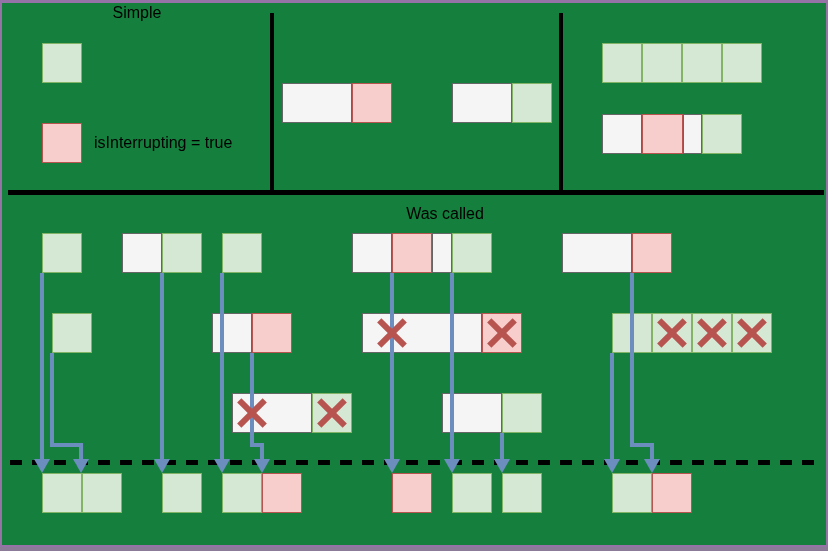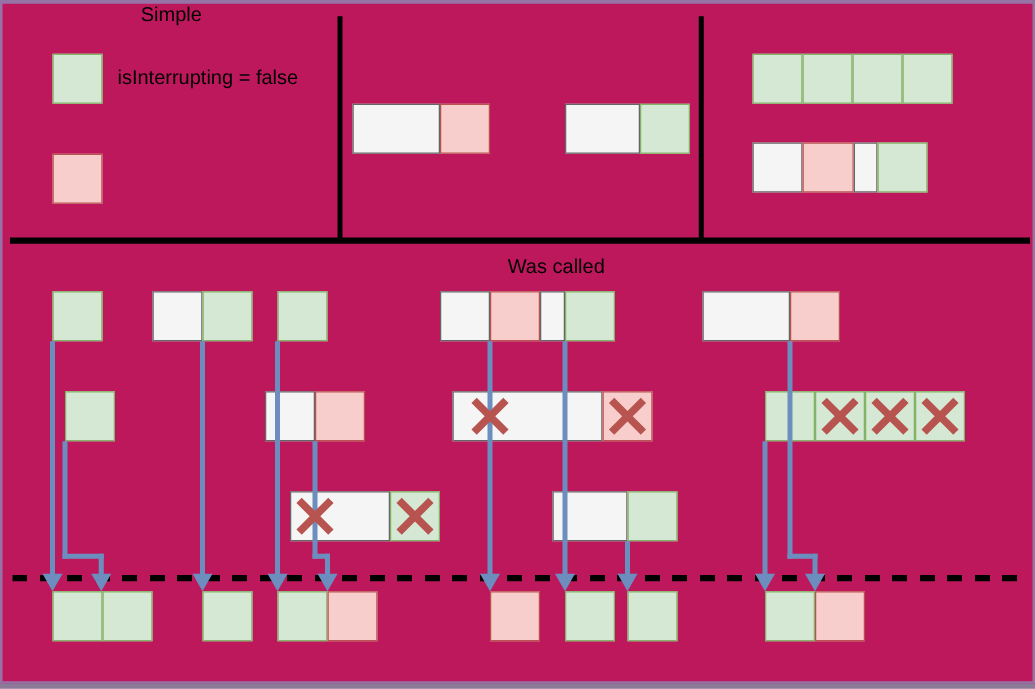--- a/index.html
+++ b/index.html
@@ -7,21 +7,21 @@
     position:relative;
     width:828px;height:551px;
     background:#8c7a99;
     font-family:"Liberation Sans", sans-serif;
     overflow:hidden;
   }
   .diagram-area{
     position:absolute;left:0;top:0;
     width:828px;height:547px;
     box-sizing:border-box;
-    background:#be185d;
+    background:#15803d;
     border:2px solid #9673a6;
     border-top-width:3px;
     padding-left:23px;
   }
   .bottom-strip{
     position:absolute;left:0;bottom:0;width:828px;height:4px;background:#8c7a99;
   }
   .label{
     position:absolute;color:#000;font-size:16px;line-height:20px;white-space:nowrap;
   }
@@ -53,21 +53,21 @@
   }
 </style>
 </head>
 <body>
 
 <div class="canvas">
   <div id="diagram" class="diagram-area">
 
     <div class="label centered" style="left:0;top:10;width:270px;">Simple</div>
 
-    <div class="label" style="left:92px;top:40px;height:40px;line-height:40px;">isInterrupting = false</div>
+    <div class="label" style="left:92px;top:120px;height:40px;line-height:40px;">isInterrupting = true</div>
 
     <div class="label centered" style="left:0;top:201px;width:824px;margin-left:31px;">Was called</div>
 
   <div class="task-box green" style="left: 40px; top: 40px; width: 40px; height: 40px; background: rgb(213, 232, 212); border-color: rgb(130, 179, 102);"></div>
       <div class="task-box red" style="left: 40px; top: 120px; width: 40px; height: 40px; background: rgb(248, 206, 204); border-color: rgb(184, 84, 80);"></div>
       <div class="task-box white" style="left: 280px; top: 80px; width: 70px; height: 40px; background: rgb(245, 245, 245); border-color: rgb(102, 102, 102);"></div>
       <div class="task-box red" style="left: 350px; top: 80px; width: 40px; height: 40px; background: rgb(248, 206, 204); border-color: rgb(184, 84, 80);"></div>
       <div class="task-box white" style="left: 450px; top: 80px; width: 60px; height: 40px; background: rgb(245, 245, 245); border-color: rgb(102, 102, 102);"></div>
       <div class="task-box green" style="left: 510px; top: 80px; width: 40px; height: 40px; background: rgb(213, 232, 212); border-color: rgb(130, 179, 102);"></div>
       <div class="task-box green" style="left: 600px; top: 40px; width: 40px; height: 40px; background: rgb(213, 232, 212); border-color: rgb(130, 179, 102);"></div>

